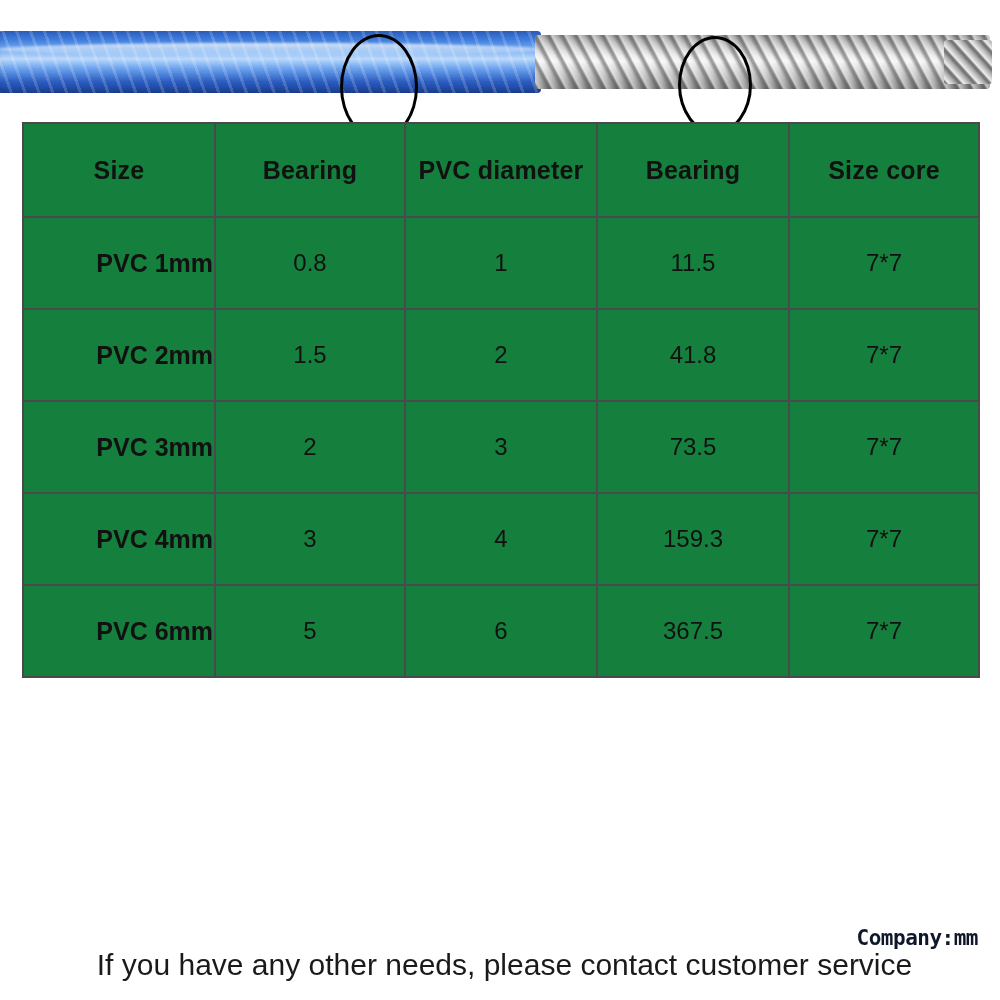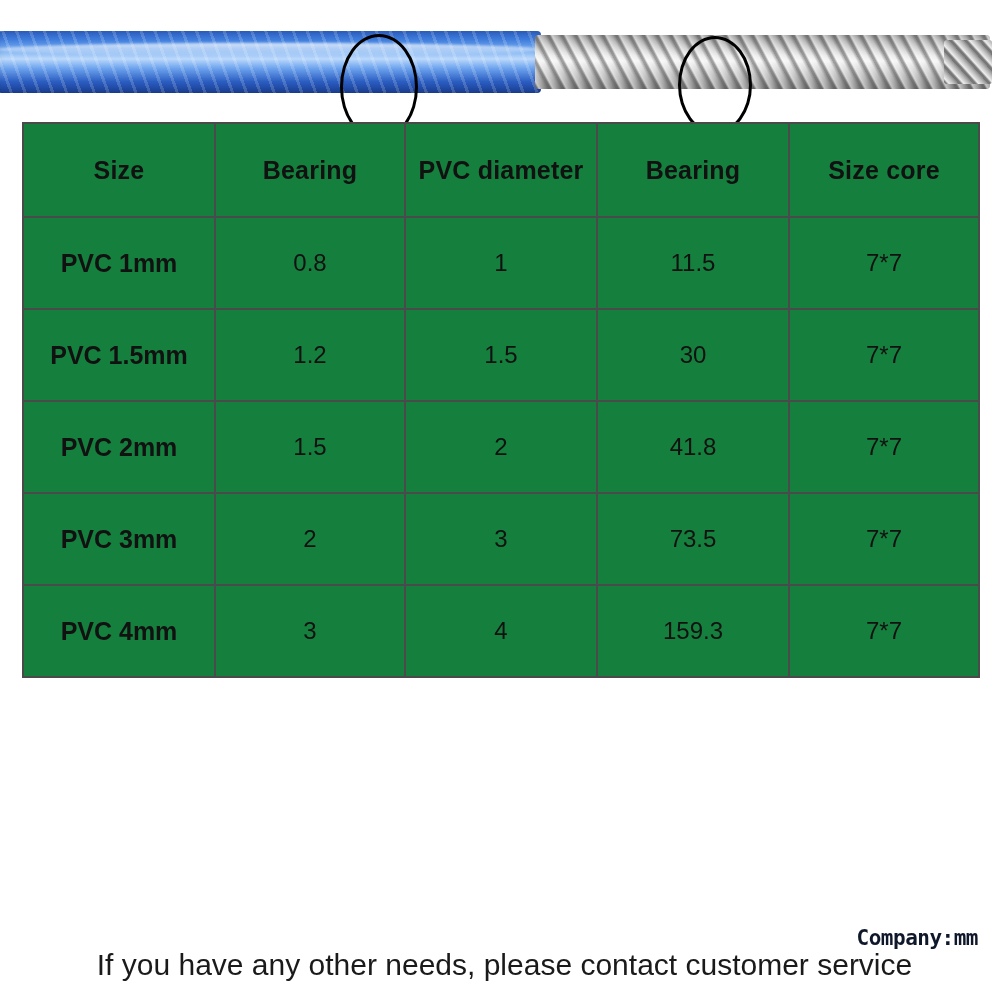--- a/index.html
+++ b/index.html
@@ -141,20 +141,21 @@
     letter-spacing: 0.2px;
   }
   table.spec td {
     height: 88px;
     font-size: 24px;
     font-weight: normal;
   }
   table.spec td.size-cell {
     font-size: 25px;
     font-weight: bold;
+    text-align: right;
   }
   col.c1 { width: 192px; }
   col.c2 { width: 190px; }
   col.c3 { width: 192px; }
   col.c4 { width: 192px; }
   col.c5 { width: 190px; }
 
   
   .unit-note {
     position: absolute;
@@ -216,45 +217,45 @@
     </thead>
     <tbody>
       <tr>
         <td class="size-cell">PVC 1mm</td>
         <td>0.8</td>
         <td>1</td>
         <td>11.5</td>
         <td>7*7</td>
       </tr>
       <tr>
-        <td class="size-cell">PVC 1.5mm</td>
-        <td>1.2</td>
-        <td>1.5</td>
-        <td>30</td>
-        <td>7*7</td>
-      </tr>
-      <tr>
         <td class="size-cell">PVC 2mm</td>
         <td>1.5</td>
         <td>2</td>
         <td>41.8</td>
         <td>7*7</td>
       </tr>
       <tr>
         <td class="size-cell">PVC 3mm</td>
         <td>2</td>
         <td>3</td>
         <td>73.5</td>
         <td>7*7</td>
       </tr>
       <tr>
         <td class="size-cell">PVC 4mm</td>
         <td>3</td>
         <td>4</td>
         <td>159.3</td>
         <td>7*7</td>
       </tr>
+      <tr>
+        <td class="size-cell">PVC 6mm</td>
+        <td>5</td>
+        <td>6</td>
+        <td>367.5</td>
+        <td>7*7</td>
+      </tr>
     </tbody>
   </table>
 </div>
 
 <div class="unit-note">Company:mm</div>
 <div class="contact-line">If you have any other needs, please contact customer service</div>
 
 </body></html>

